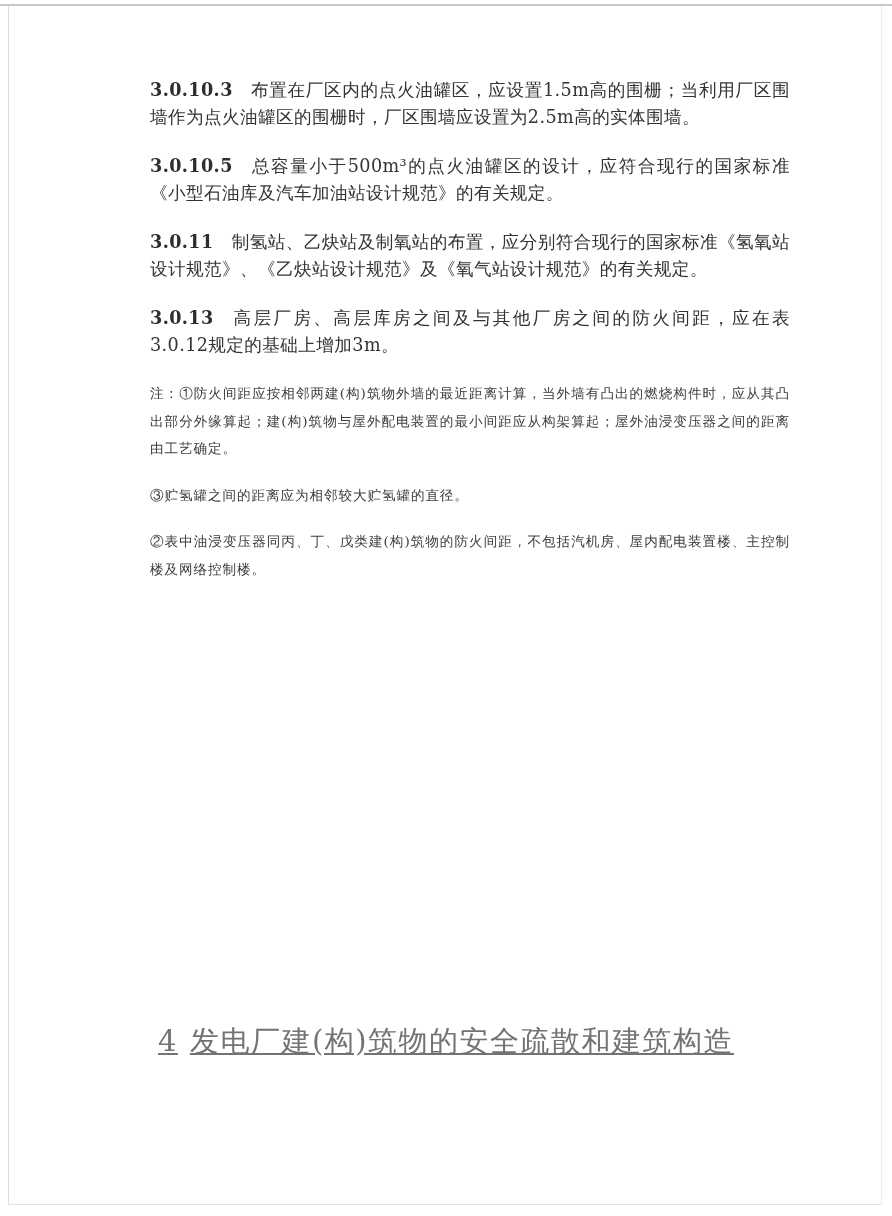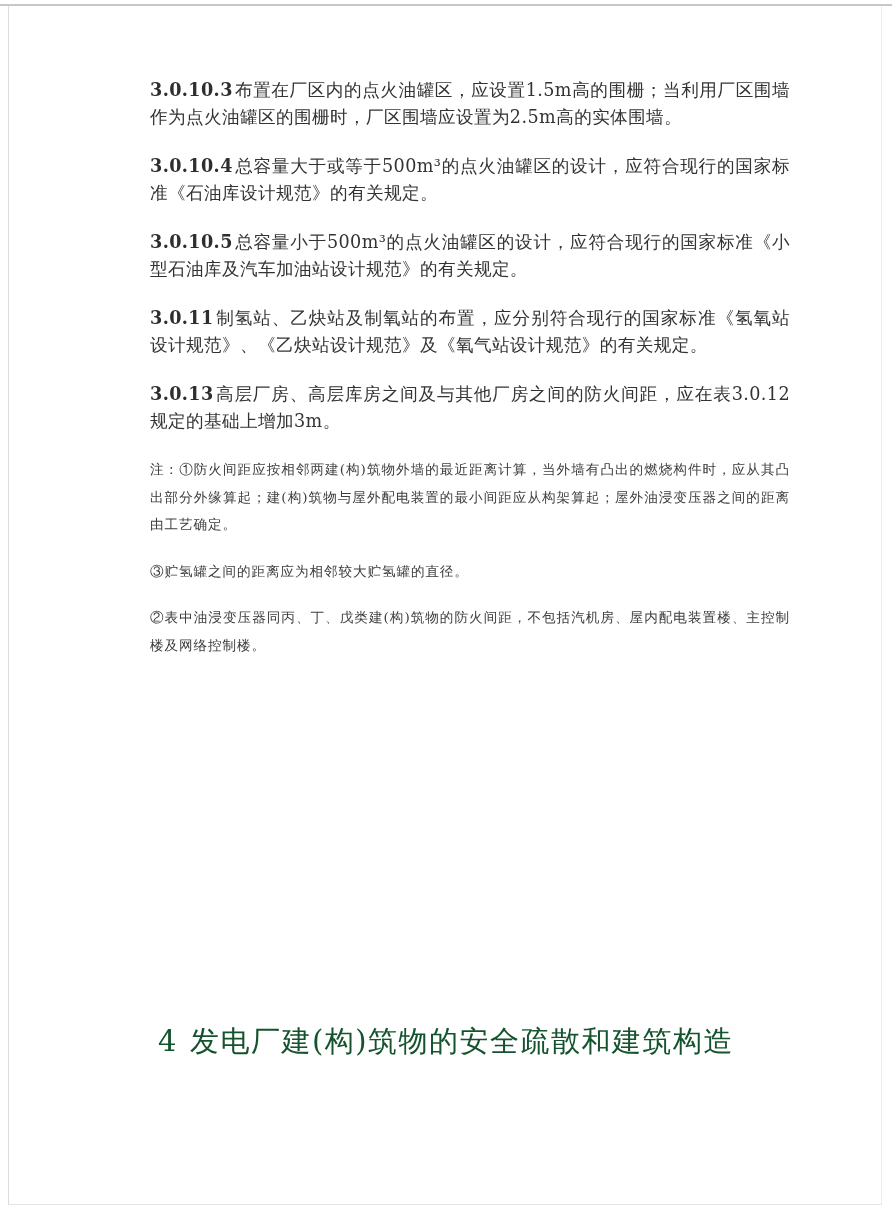--- a/index.html
+++ b/index.html
@@ -44,21 +44,21 @@
   .clause {
     font-size: 17.6px;
     line-height: 27px;
     margin: 0 0 21px 0;
     letter-spacing: 0.4px;
     text-align: justify;
     color: #333333;
   }
   .clause .num {
     font-weight: bold;
-    margin-right: 2px;
+    margin-right: 18px;
     color: #2e2e2e;
   }
   .notes {
     margin-top: 16px;
   }
   .note {
     font-size: 13.6px;
     line-height: 27.5px;
     margin: 0 0 19px 0;
     letter-spacing: 0.9px;
@@ -66,39 +66,39 @@
     color: #3c3c3c;
   }
   .section-heading {
     position: absolute;
     left: 0;
     width: 892px;
     top: 1022px;
     text-align: center;
     font-size: 29px;
     letter-spacing: 1.5px;
-    color: #14532d;
+    color: #737373;
     font-weight: normal;
     margin: 0;
+    text-decoration: underline;
   }
   .section-heading .sec-num {
     margin-right: 12px;
   }
 </style>
 </head>
 <body>
 
 <div class="top-rule"></div>
 
 <div class="page">
   <div class="content">
 
     <p class="clause"><span class="num">3.0.10.3</span><span>布置在厂区内的点火油罐区，应设置1.5m高的围栅；当利用厂区围墙作为点火油罐区的围栅时，厂区围墙应设置为2.5m高的实体围墙。</span></p>
 
-    <p class="clause"><span class="num">3.0.10.4</span><span>总容量大于或等于500m³的点火油罐区的设计，应符合现行的国家标准《石油库设计规范》的有关规定。</span></p>
 
     <p class="clause"><span class="num">3.0.10.5</span><span>总容量小于500m³的点火油罐区的设计，应符合现行的国家标准《小型石油库及汽车加油站设计规范》的有关规定。</span></p>
 
     <p class="clause"><span class="num">3.0.11</span><span>制氢站、乙炔站及制氧站的布置，应分别符合现行的国家标准《氢氧站设计规范》、《乙炔站设计规范》及《氧气站设计规范》的有关规定。</span></p>
 
 
     <p class="clause"><span class="num">3.0.13</span><span>高层厂房、高层库房之间及与其他厂房之间的防火间距，应在表3.0.12规定的基础上增加3m。</span></p>
 
 
     <div class="notes">

